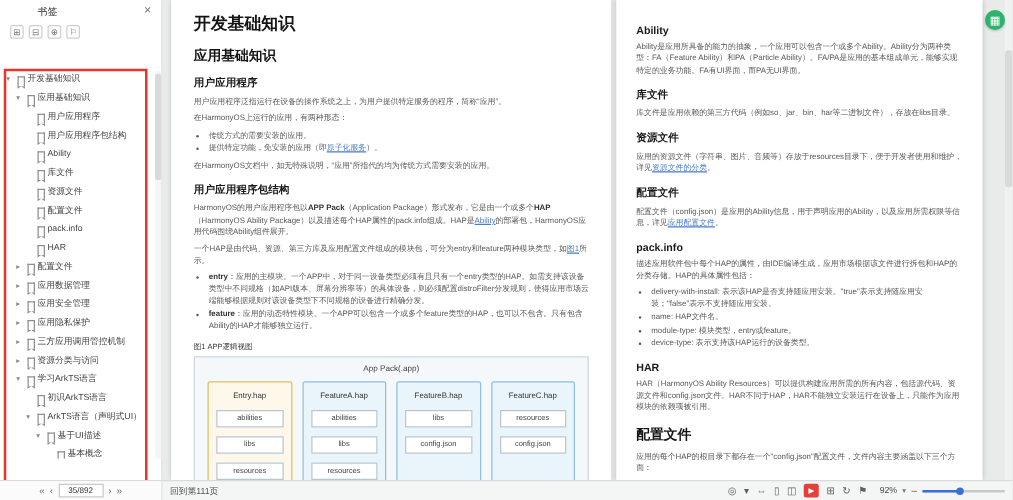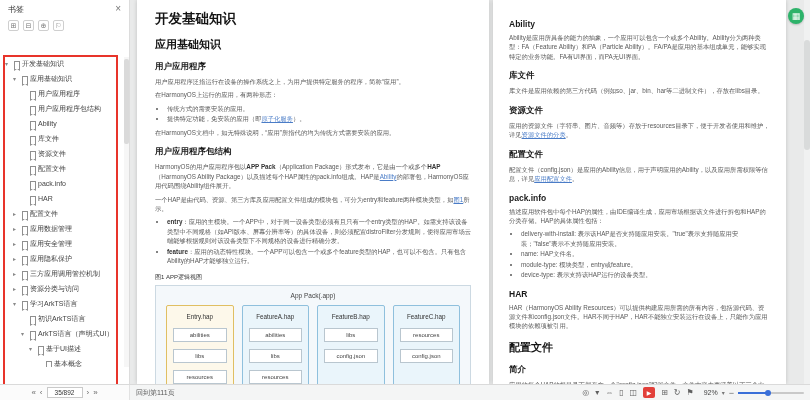--- a/index.html
+++ b/index.html
@@ -2,21 +2,21 @@
 <html><head>
 <meta charset="utf-8">
 <style>
   * { box-sizing: border-box; margin: 0; padding: 0; }
   html,body { width:810px; height:400px; overflow:hidden; }
   body { font-family:"Liberation Sans","DejaVu Sans",sans-serif; background:#e9eaea; position:relative; }
 
   
   .sidebar { position:absolute; left:0; top:0; width:130px; bottom:16px; background:#fff; border-right:1px solid #dcdcdc; z-index:2; }
   .sb-header { height:18px; display:flex; align-items:center; justify-content:space-between; padding:0 8px; }
-  .sb-title { font-size:8px; color:#333; }
+  .sb-title { font-size:8px; color:#333;margin-left:22px; }
   .sb-close { font-size:10px; color:#777; line-height:1; cursor:pointer; }
   .sb-search { margin:1px 7px 3px; height:14px; border:1px solid #d6d6d6; border-radius:3px; display:flex; align-items:center; gap:3px; padding:0 4px; background:#fff; }
   .mag { width:6px; height:6px; border:1px solid #9a9a9a; border-radius:50%; position:relative; flex:none; }
   .mag::after { content:""; position:absolute; width:3px; height:1px; background:#9a9a9a; transform:rotate(45deg); right:-3px; bottom:-1px; }
   .sb-search input { border:none; outline:none; width:100%; font-size:7px; color:#333; font-family:inherit; }
   .sb-search input::placeholder { color:#b0b0b0; }
   .sb-tools { display:flex; gap:4px; padding:2px 8px 4px; }
   .sb-tool { width:11px; height:11px; border:1px solid #cfcfcf; border-radius:2px; font-size:7px; color:#787878; display:flex; align-items:center; justify-content:center; background:#fff; }
   .sb-tree { position:absolute; top:57px; bottom:17px; left:0; right:6px; overflow:hidden; }
   .tree-item { display:flex; align-items:flex-start; gap:2px; padding:3px 1px; line-height:1.25; cursor:pointer; }
@@ -270,21 +270,20 @@
       <p><span>描述应用软件包中每个HAP的属性，由IDE编译生成，应用市场根据该文件进行拆包和HAP的分类存储。HAP的具体属性包括：</span></p>
       <ul>
         <li><span>delivery-with-install: 表示该HAP是否支持随应用安装。"true"表示支持随应用安装；"false"表示不支持随应用安装。</span></li>
         <li><span>name: HAP文件名。</span></li>
         <li><span>module-type: 模块类型，entry或feature。</span></li>
         <li><span>device-type: 表示支持该HAP运行的设备类型。</span></li>
       </ul>
       <div class="h3">HAR</div>
       <p><span>HAR（HarmonyOS Ability Resources）可以提供构建应用所需的所有内容，包括源代码、资源文件和config.json文件。HAR不同于HAP，HAR不能独立安装运行在设备上，只能作为应用模块的依赖项被引用。</span></p>
       <div class="h2">配置文件</div>
-      <div class="h3">简介</div>
       <p><span>应用的每个HAP的根目录下都存在一个"config.json"配置文件，文件内容主要涵盖以下三个方面：</span></p>
     </div>
 
 </div>
 
 <div class="win-scroll">
     <div class="win-thumb"></div>
   </div>
 <div class="assistant">▦</div>
 

